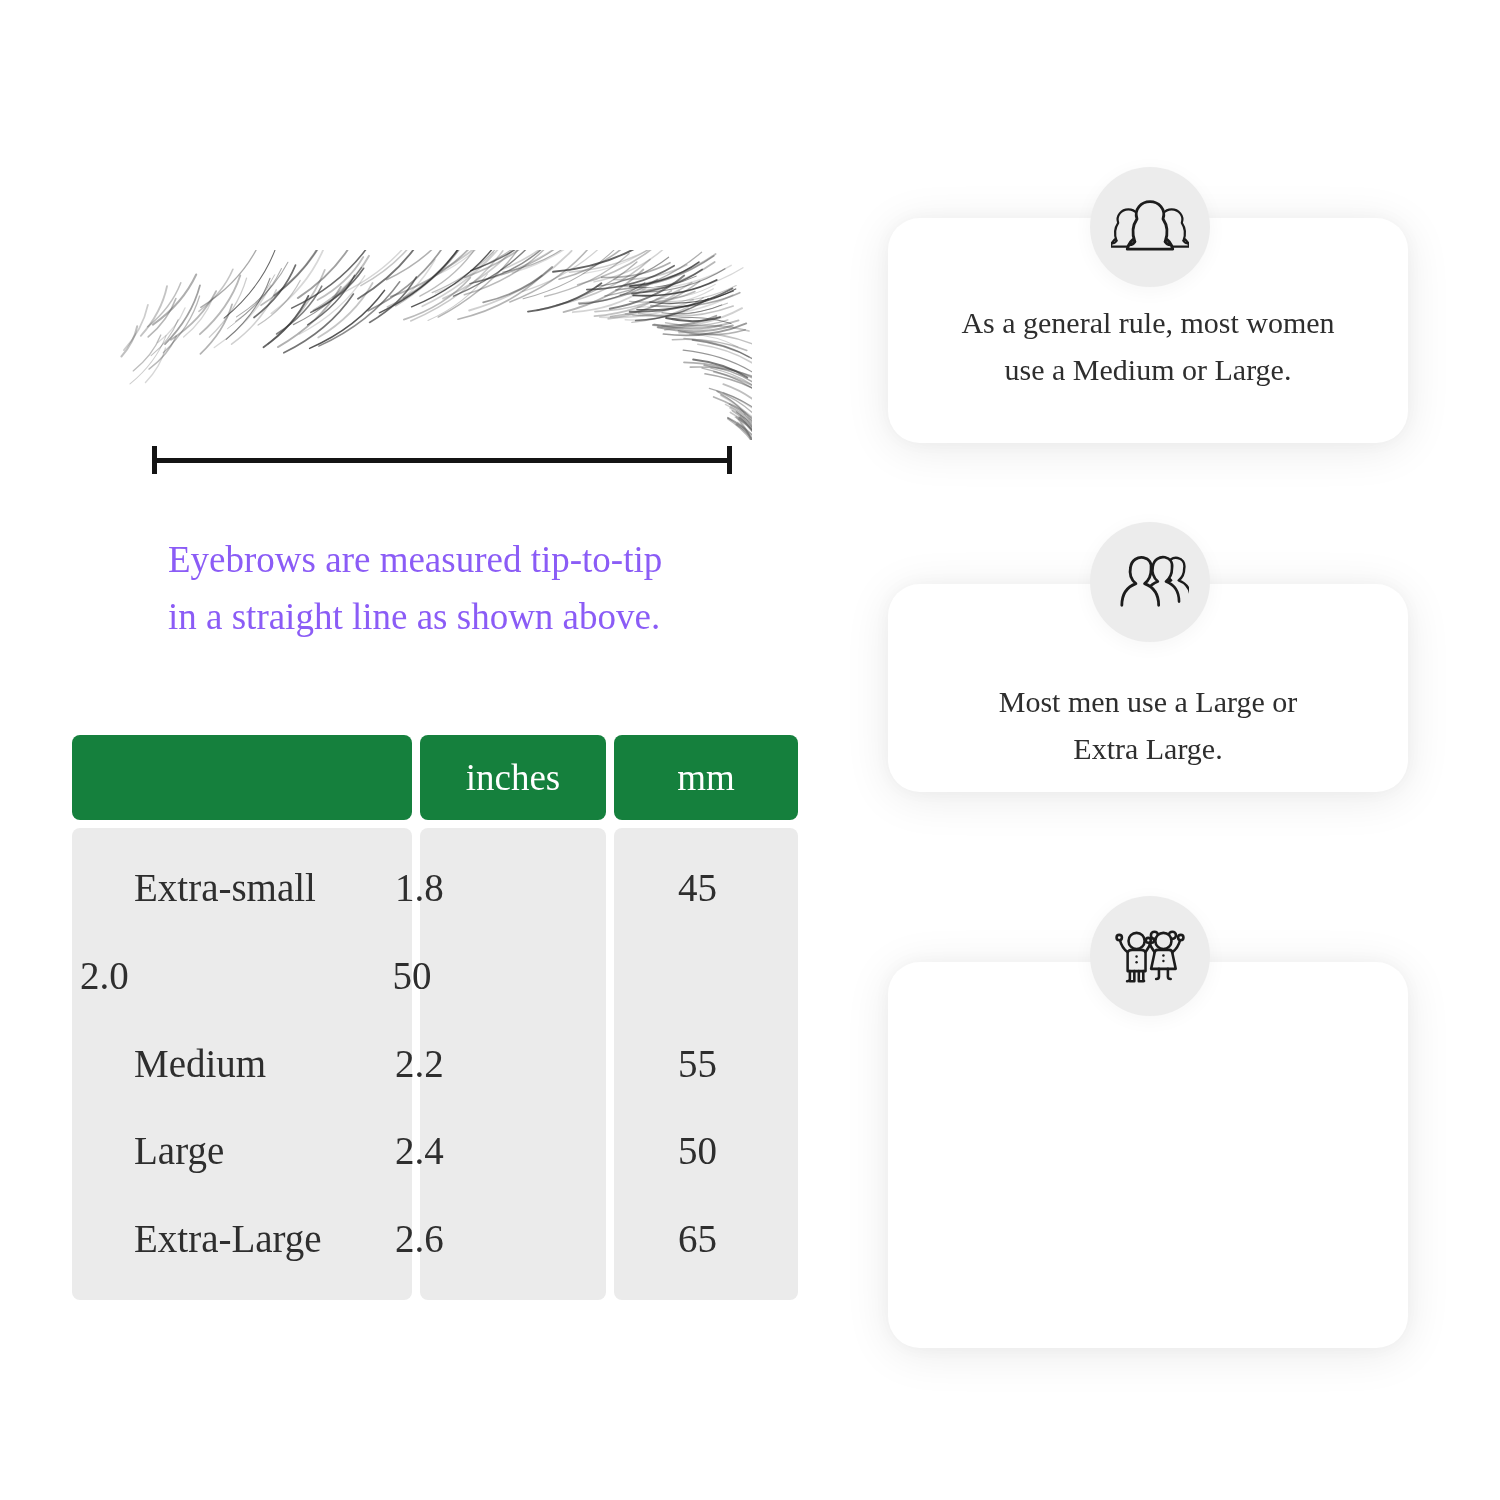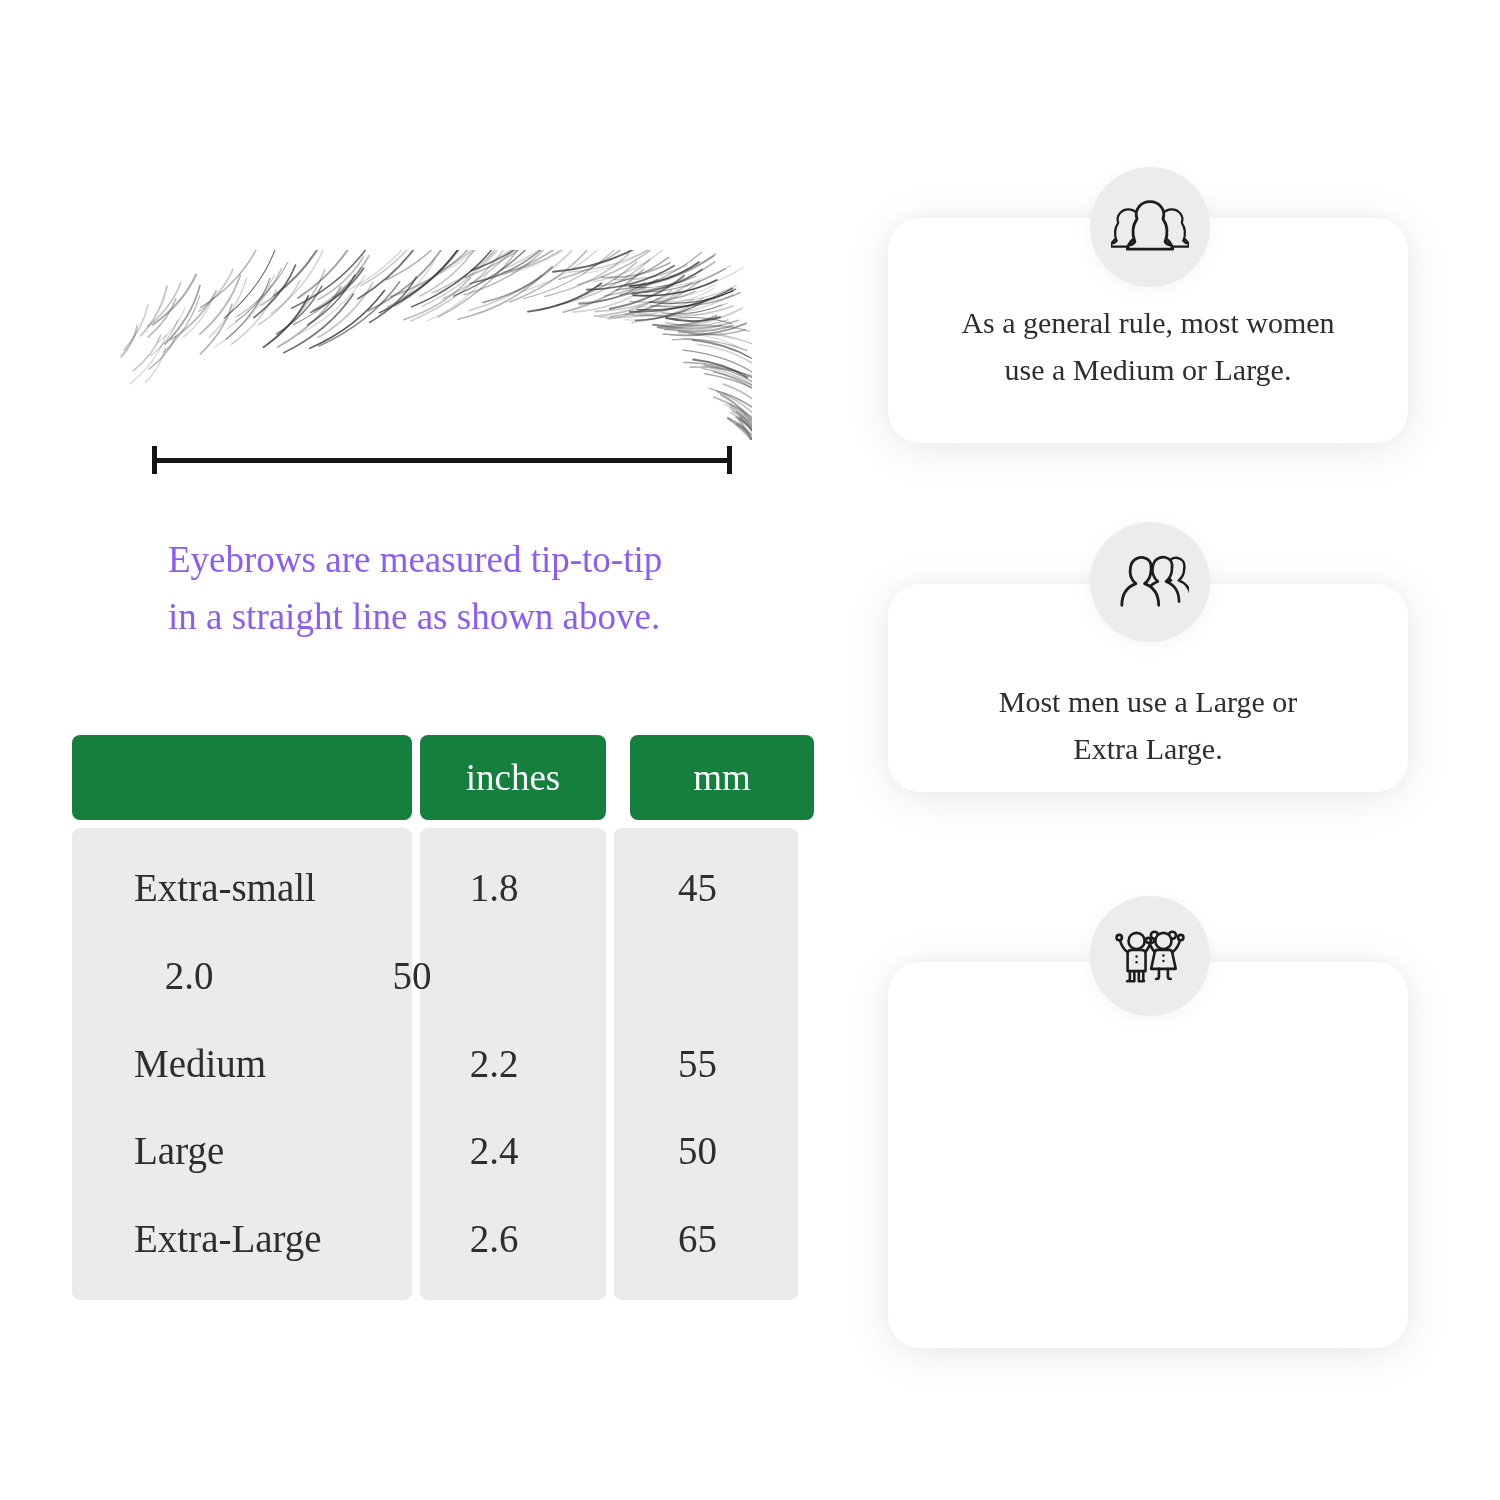--- a/index.html
+++ b/index.html
@@ -16,30 +16,30 @@
     border-left:5px solid #141414;border-right:5px solid #141414;}
   #measure-line .bar{position:absolute;left:0;right:0;top:11.5px;height:5px;background:#141414;}
   #caption{left:140px;top:531px;width:640px;font-size:37px;line-height:57px;color:#8b5cf6;margin-left:28px;}
 
   
   .hdr{top:735px;height:85px;background:#15803d;border-radius:8px;
        display:flex;align-items:center;justify-content:center;
        color:#ffffff;font-size:37px;}
   #hdr-size{left:72px;width:340px;}
   #hdr-inches{left:420px;width:186px;}
-  #hdr-mm{left:630px;width:184px;}
+  #hdr-mm{left:614px;width:184px;}
   .colbg{top:828px;height:472px;background:#ebebeb;border-radius:8px;}
   #col-size{left:72px;width:340px;}
   #col-inches{left:420px;width:186px;}
   #col-mm{left:614px;width:184px;}
   #rows{left:72px;top:828px;width:726px;height:472px;display:flex;flex-direction:column;
         justify-content:space-between;padding:16px 4px 18px 0;box-sizing:border-box;font-size:39px;}
   .trow{display:flex;align-items:center;height:87px;}
   .c-size{width:340px;padding-left:62px;box-sizing:border-box;}
-  .c-in{width:218px;margin-left:8px;text-align:center;}
+  .c-in{width:218px;margin-left:8px;}
   .c-mm{width:212px;margin-left:8px;text-align:center;}
 
   
   .card{left:888px;width:520px;background:#ffffff;border-radius:32px;
         box-shadow:0 6px 46px rgba(0,0,0,0.085), 0 0 18px rgba(0,0,0,0.03);}
   #card-women{top:218px;height:225px;}
   #card-men{top:584px;height:208px;}
   #card-kids{top:962px;height:386px;}
   .icircle{left:1090px;width:120px;height:120px;border-radius:50%;background:#ececec;
            display:flex;align-items:center;justify-content:center;

